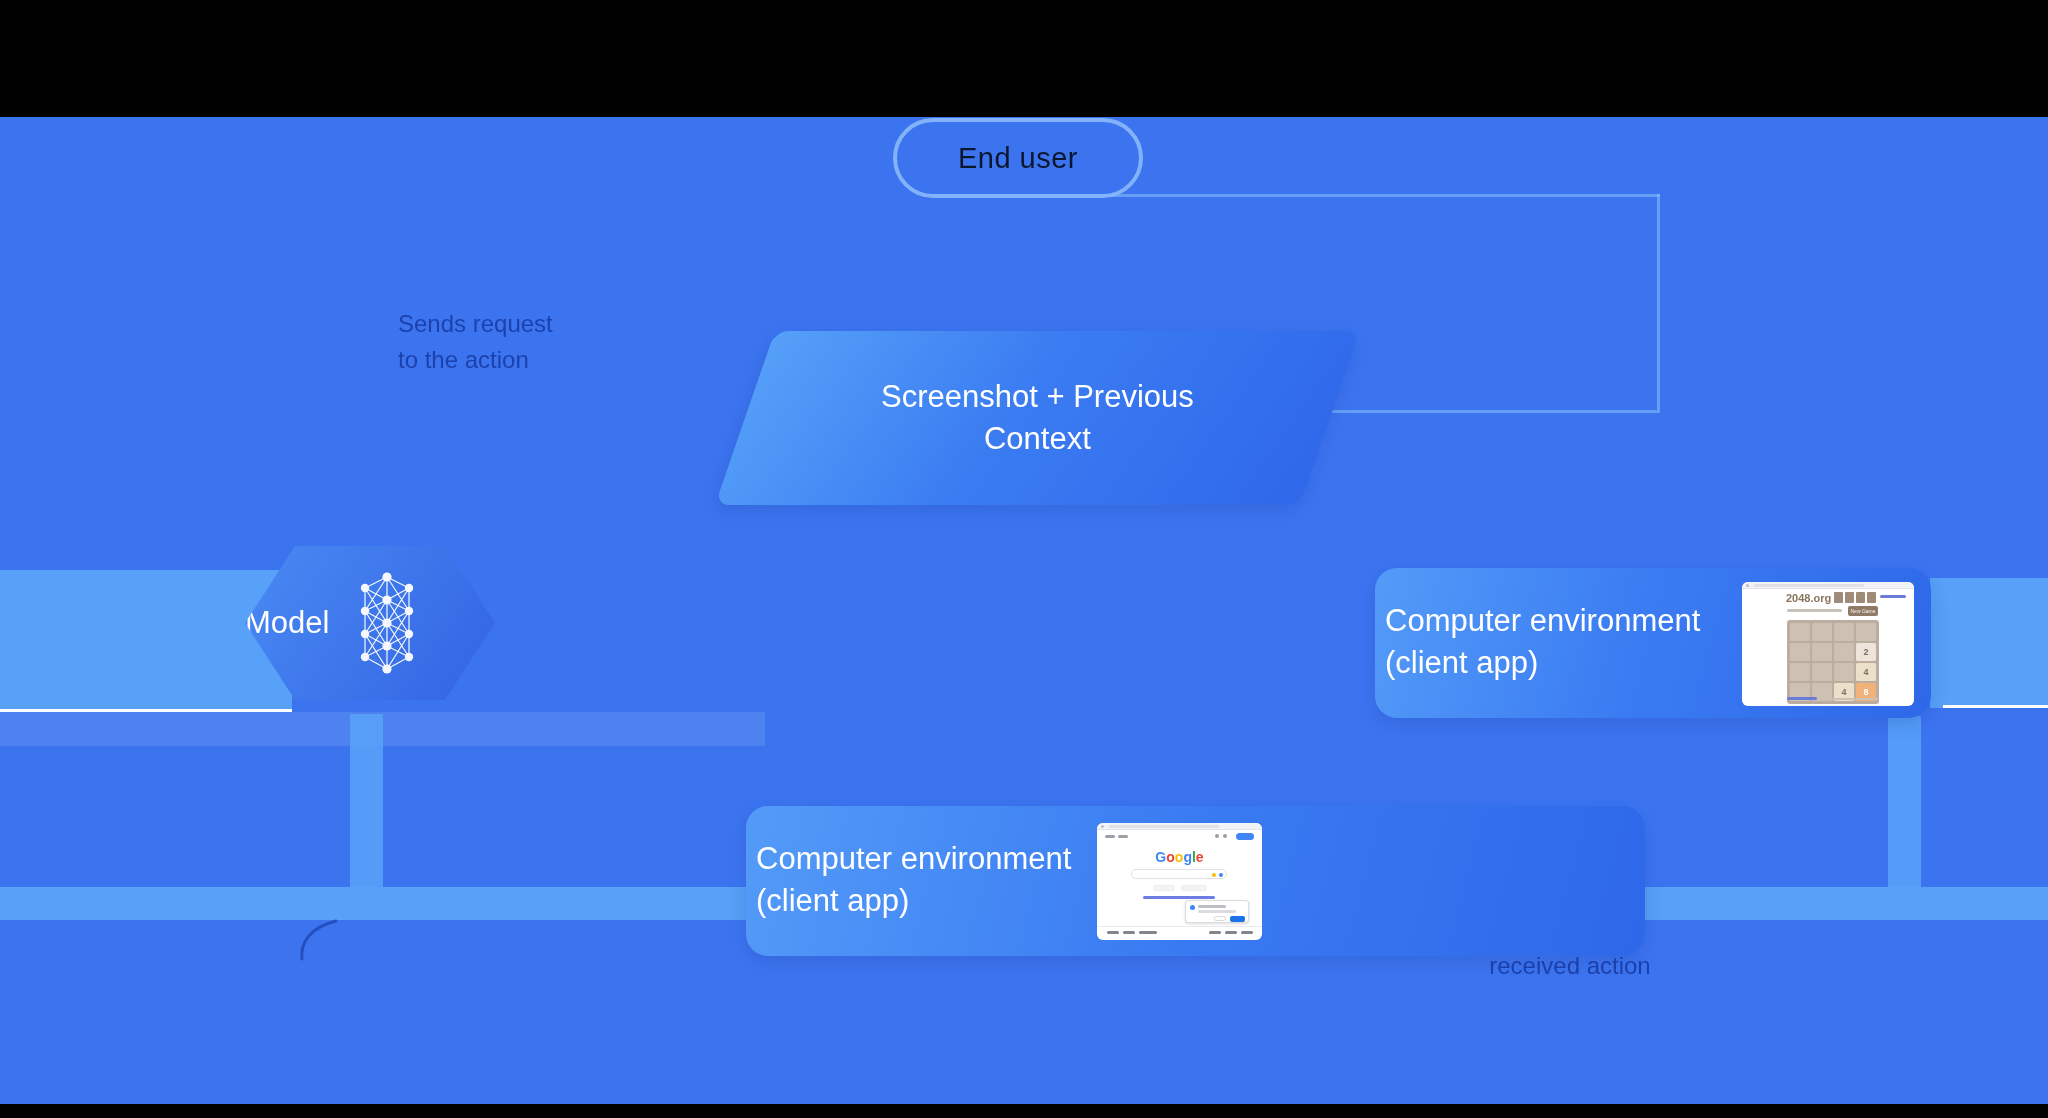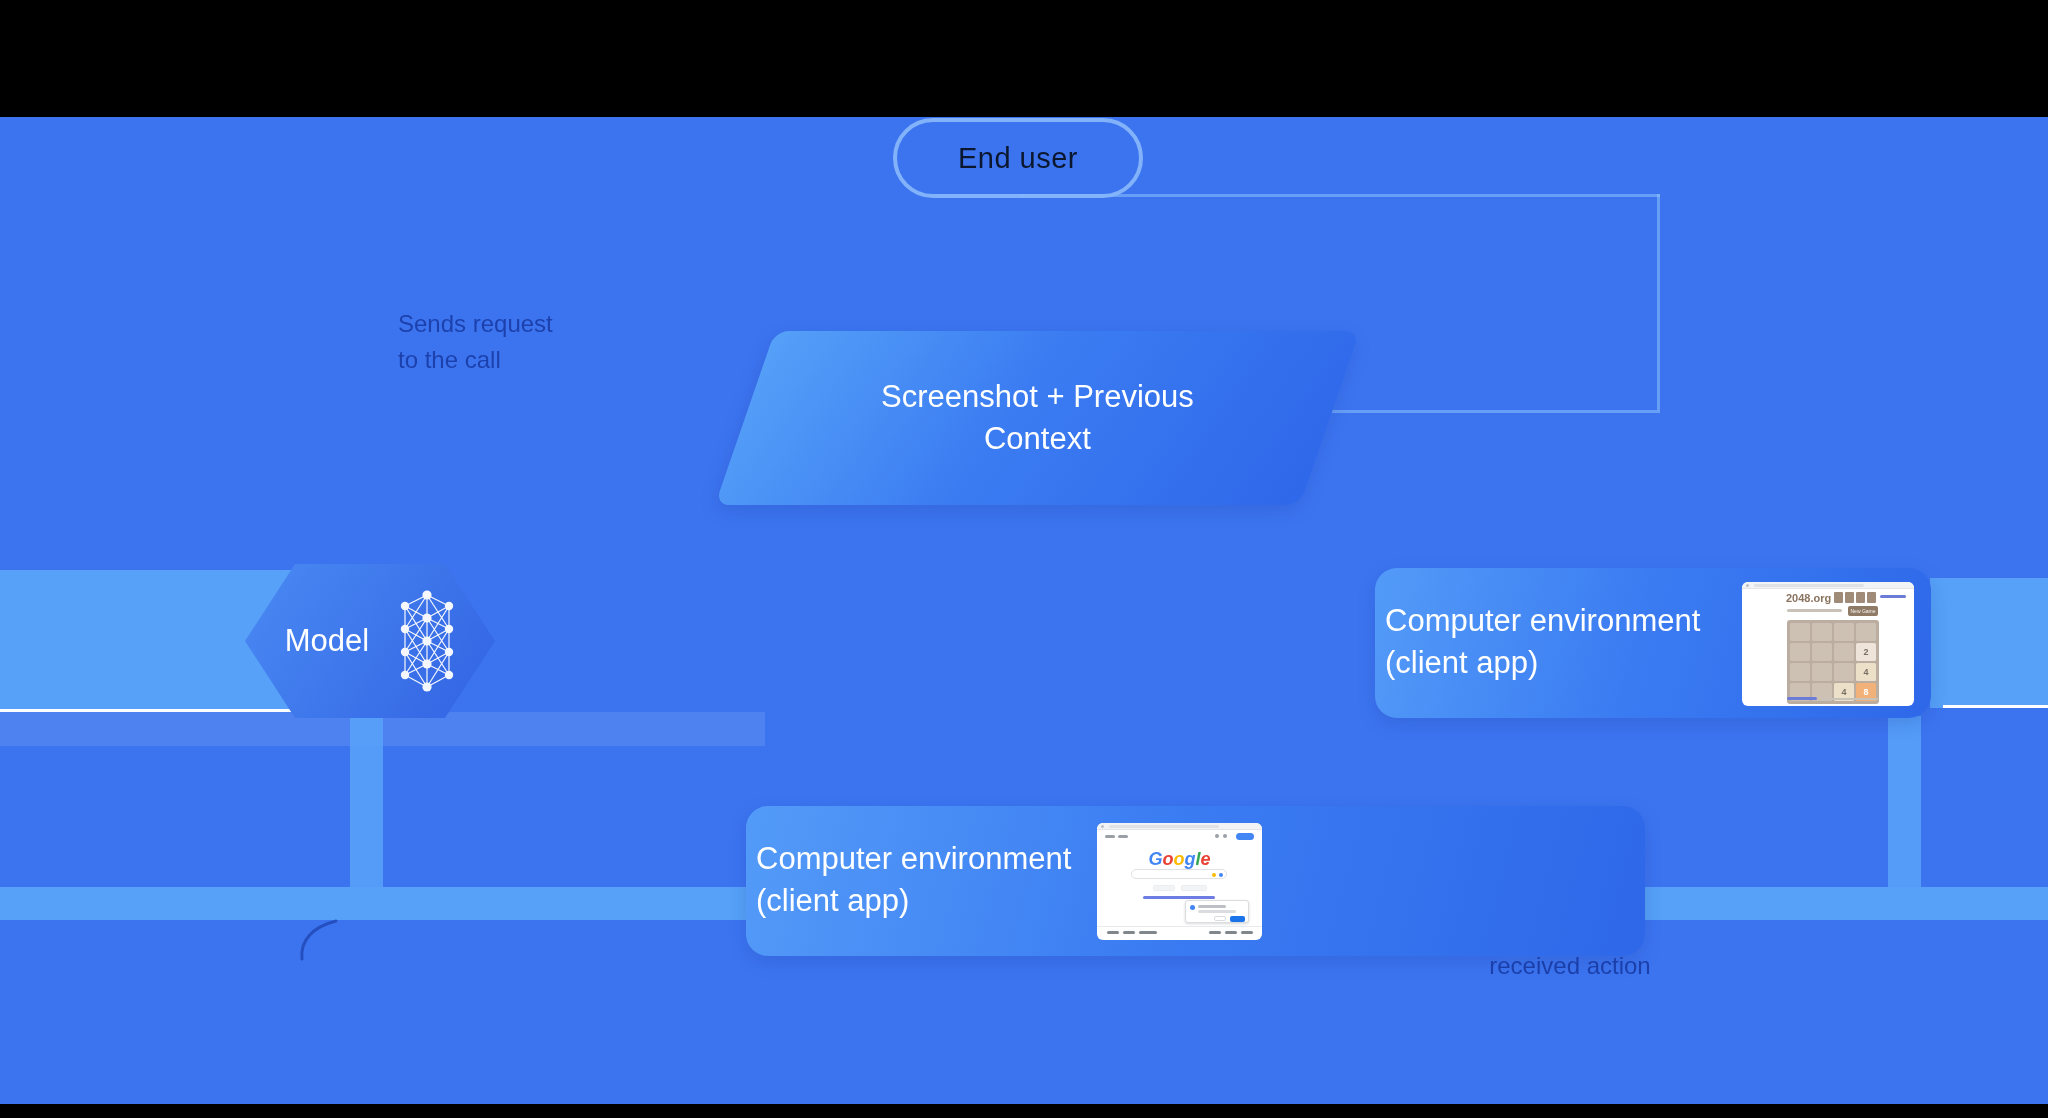--- a/index.html
+++ b/index.html
@@ -25,24 +25,24 @@
   .steplabel.center{text-align:center;}
 
   
   .ctx{position:absolute;left:745px;top:214px;width:585px;height:174px;border-radius:14px;
        transform:skewX(-19deg);
        background:linear-gradient(110deg,#55a0f8 0%,#3b7cf2 45%,#2f68ea 100%);
        display:flex;align-items:center;justify-content:center;box-shadow:0 6px 18px rgba(20,50,140,.18);}
   .ctx .txt{transform:skewX(19deg);color:#fff;font-size:31px;line-height:42px;text-align:center;font-weight:400;}
 
   
-  .model{position:absolute;left:245px;top:447px;width:250px;height:154px;
+  .model{position:absolute;left:245px;top:429px;width:250px;height:154px;
          clip-path:polygon(0 50%,20% 0,80% 0,100% 50%,80% 100%,20% 100%);
          background:linear-gradient(125deg,#4a8af3 0%,#3263e3 100%);
-         display:flex;align-items:center;justify-content:center;gap:30px;}
+         display:flex;align-items:center;gap:30px;}
   .model .lbl{color:#fff;font-size:31px;}
 
   
   .envbox{position:absolute;border-radius:22px;
           background:linear-gradient(105deg,#539bf8 0%,#3a7bf2 48%,#2e68e9 100%);
           box-shadow:0 6px 18px rgba(20,50,140,.18);}
   .envbox .txt{position:absolute;color:#fff;font-size:31px;line-height:42px;text-align:left;}
 
   
   .thumb{position:absolute;background:#fff;border-radius:6px;overflow:hidden;}
@@ -58,21 +58,21 @@
            color:#f7f3ee;font-size:5px;display:flex;align-items:center;justify-content:center;}
   .grid2048{position:absolute;left:45px;top:38px;width:92px;height:84px;background:#bbada0;border-radius:3px;
             display:grid;grid-template-columns:repeat(4,1fr);grid-template-rows:repeat(4,1fr);gap:2px;padding:3px;}
   .cell{background:#cdc1b4;border-radius:1.5px;display:flex;align-items:center;justify-content:center;
         font-size:9px;font-weight:bold;color:#776e65;}
   .cell.t2{background:#eee4da;}
   .cell.t4{background:#ede0c8;}
   .cell.t8{background:#f2b179;color:#fff;}
 
   
-  .glogo{position:absolute;left:0;right:0;top:26px;text-align:center;font-size:18px;font-weight:bold;letter-spacing:0;font-style:italic;}
+  .glogo{position:absolute;left:0;right:0;top:26px;text-align:center;font-size:14px;font-weight:bold;letter-spacing:0;}
   .gl0{color:#4285F4}.gl1{color:#EA4335}.gl2{color:#FBBC05}.gl3{color:#4285F4}.gl4{color:#34A853}.gl5{color:#EA4335}
   .gsearch{position:absolute;left:34px;top:46px;width:96px;height:10px;border:1px solid #dfe1e5;border-radius:5px;background:#fff;}
   .gsearch .mic{position:absolute;right:3px;top:2.5px;width:4px;height:4px;border-radius:50%;background:#4285f4;}
   .gsearch .lens{position:absolute;right:10px;top:2.5px;width:4px;height:4px;border-radius:50%;background:#fbbc05;}
   .gdialog{position:absolute;left:88px;top:77px;width:64px;height:23px;background:#fff;border:1px solid #dadce0;
            border-radius:3px;box-shadow:0 1px 3px rgba(0,0,0,.15);}
   .gsignin{position:absolute;right:8px;top:10px;width:18px;height:7px;border-radius:3.5px;background:#4285f4;}
 
   svg{display:block;}
 </style>
@@ -100,21 +100,21 @@
     <div class="conn" style="left:1018px;top:77px;width:642px;height:3px;"></div>
     <div class="conn" style="left:1657px;top:77px;width:3px;height:216px;"></div>
     <div class="conn" style="left:1330px;top:293px;width:330px;height:3px;"></div>
 
     <div class="pill">
       <span>End user</span>
     </div>
 
     <div class="steplabel" style="left:398px;top:189px;">
       <div>Sends request</div>
-      <div>to the call</div>
+      <div>to the action</div>
     </div>
     <div class="steplabel center" style="left:1455px;top:795px;width:230px;">
       <div>Executes the</div>
       <div>received action</div>
     </div>
 
     <svg class="abs" style="left:292px;top:800px;" width="48" height="46" viewBox="0 0 48 46">
       <path d="M44 4 C20 10 8 24 10 42" fill="none" stroke="rgba(22,55,159,.6)" stroke-width="3" stroke-linecap="round"></path>
     </svg>
     <svg class="abs" style="left:1398px;top:783px;" width="38" height="56" viewBox="0 0 38 56">

